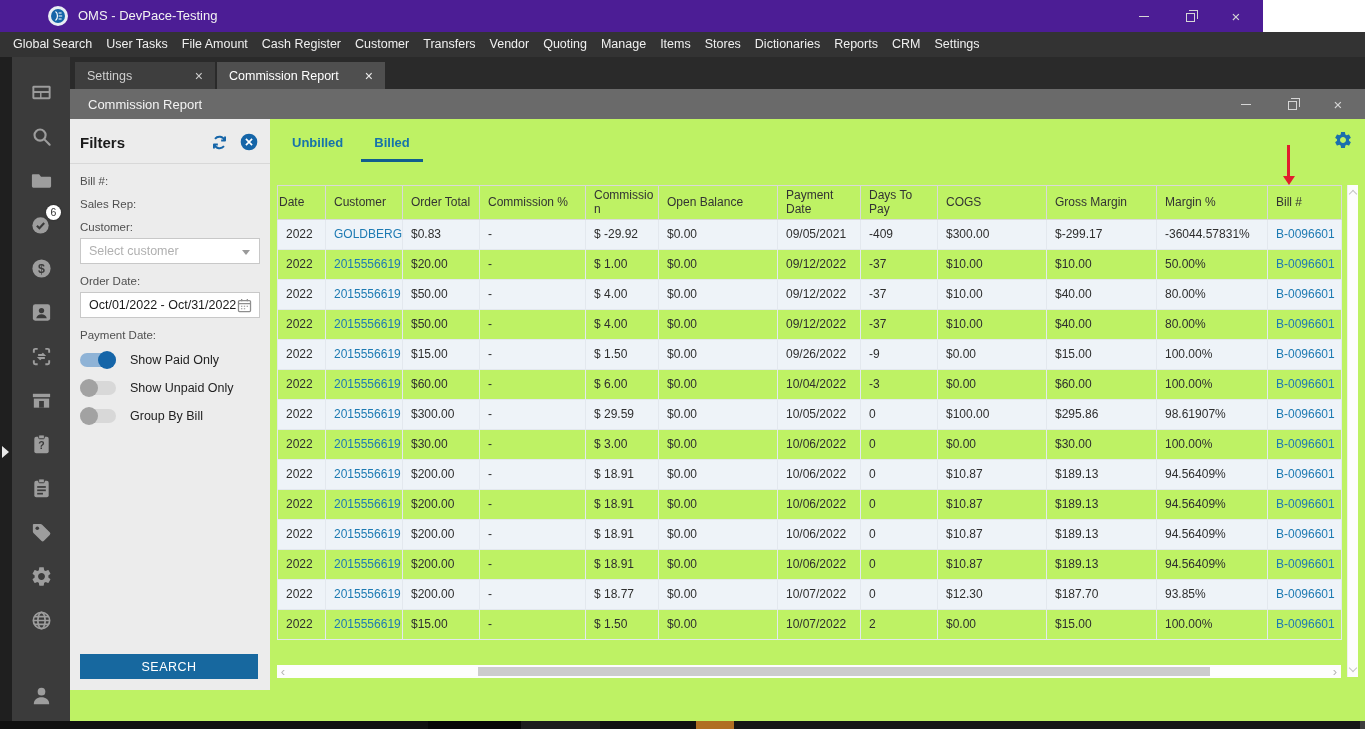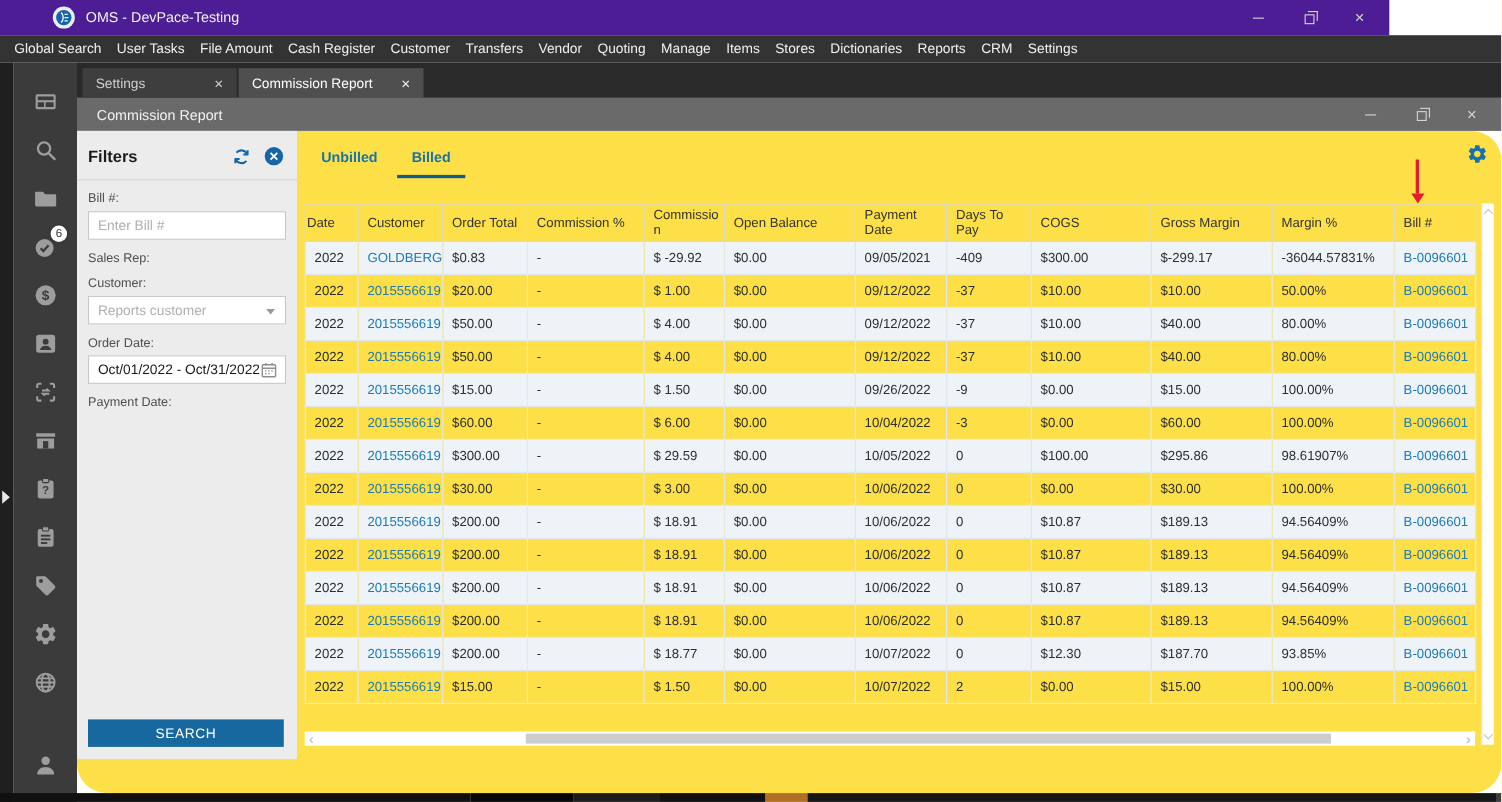--- a/index.html
+++ b/index.html
@@ -47,21 +47,21 @@
   .tab-x{margin-left:26px;font-size:14px;color:#cfcfcf;}
   .doc-tab.active .tab-x{color:#eee;}
 
   
   .inner-header{position:absolute;left:70px;top:89px;width:1295px;height:30px;background:#6a6a6a;
                 display:flex;align-items:center;}
   .inner-title{margin-left:18px;color:#f3f3f3;font-size:13px;}
   .inner-header .win-controls{height:30px;}
   .inner-header .win-btn{height:30px;}
 
-  .content{position:absolute;left:70px;top:119px;width:1295px;height:602px;background:#fde047;border-radius:27px;}
+  .content{position:absolute;left:70px;top:119px;width:1295px;height:602px;background:#bef264;}
 
   
   .filters{position:absolute;left:0;top:0;width:200px;height:571px;background:#ececec;padding:12px 10px 0 10px;}
   .filters-head{display:flex;align-items:center;}
   .filters-title{font-size:15px;font-weight:bold;color:#1a1a1a;flex:1;}
   .f-ic{width:22px;height:22px;display:flex;align-items:center;justify-content:center;margin-left:8px;}
   .filters-divider{height:1px;background:#d8d8d8;margin:10px -10px 0 -10px;}
   .f-label{font-size:11.5px;color:#4f4f4f;margin:11px 0 5px 0;}
   .f-input{position:relative;height:26px;background:#fff;border:1px solid #c8c8c8;
            display:flex;align-items:center;padding:0 8px;font-size:12.5px;}
@@ -306,46 +306,63 @@
         <span class="f-ic">
           <svg width="20" height="20" viewBox="0 0 24 24">
               <circle cx="12" cy="12" r="10" fill="#1565a8"></circle>
               <path d="M8.3 8.3l7.4 7.4M15.7 8.3l-7.4 7.4" stroke="#fff" stroke-width="2"></path>
             </svg>
         </span>
       </div>
       <div class="filters-divider"></div>
 
       <div class="f-label">Bill #:</div>
-      <div class="f-input">
-        <span class="ph">Enter Bill #</span>
-      </div>
 
       <div class="f-label">Sales Rep:</div>
 
       <div class="f-label">Customer:</div>
       <div class="f-input">
-        <span class="ph">Reports customer</span>
+        <span class="ph">Select customer</span>
         <span class="caret"></span>
       </div>
 
       <div class="f-label">Order Date:</div>
       <div class="f-input">
         <span class="val">Oct/01/2022 - Oct/31/2022</span>
         <span class="cal">
           <svg width="17" height="17" viewBox="0 0 24 24" fill="none" stroke="#8e8e8e" stroke-width="1.8">
               <rect x="3.5" y="5" width="17" height="15.5" rx="1.5"></rect>
               <path d="M3.5 9.5h17M8 2.8V6M16 2.8V6"></path>
               <path d="M7 13h2M11 13h2M15 13h2M7 16.5h2M11 16.5h2" stroke-width="1.5"></path>
             </svg>
         </span>
       </div>
 
       <div class="f-label">Payment Date:</div>
 
+      <div>
+          <div class="toggle-row">
+            <div class="toggle on">
+              <span class="knob"></span>
+            </div>
+            <span class="toggle-label">Show Paid Only</span>
+          </div>
+          <div class="toggle-row">
+            <div class="toggle">
+              <span class="knob"></span>
+            </div>
+            <span class="toggle-label">Show Unpaid Only</span>
+          </div>
+          <div class="toggle-row">
+            <div class="toggle">
+              <span class="knob"></span>
+            </div>
+            <span class="toggle-label">Group By Bill</span>
+          </div>
+        </div>
 
       <div class="search-btn">SEARCH</div>
     </div>
 
     <div class="report-tabs">
         <span class="rtab">Unbilled</span>
         <span class="rtab active">Billed</span>
       </div>
     <div class="grid-gear">
       <svg width="20" height="20" viewBox="0 0 24 24" fill="currentColor">

